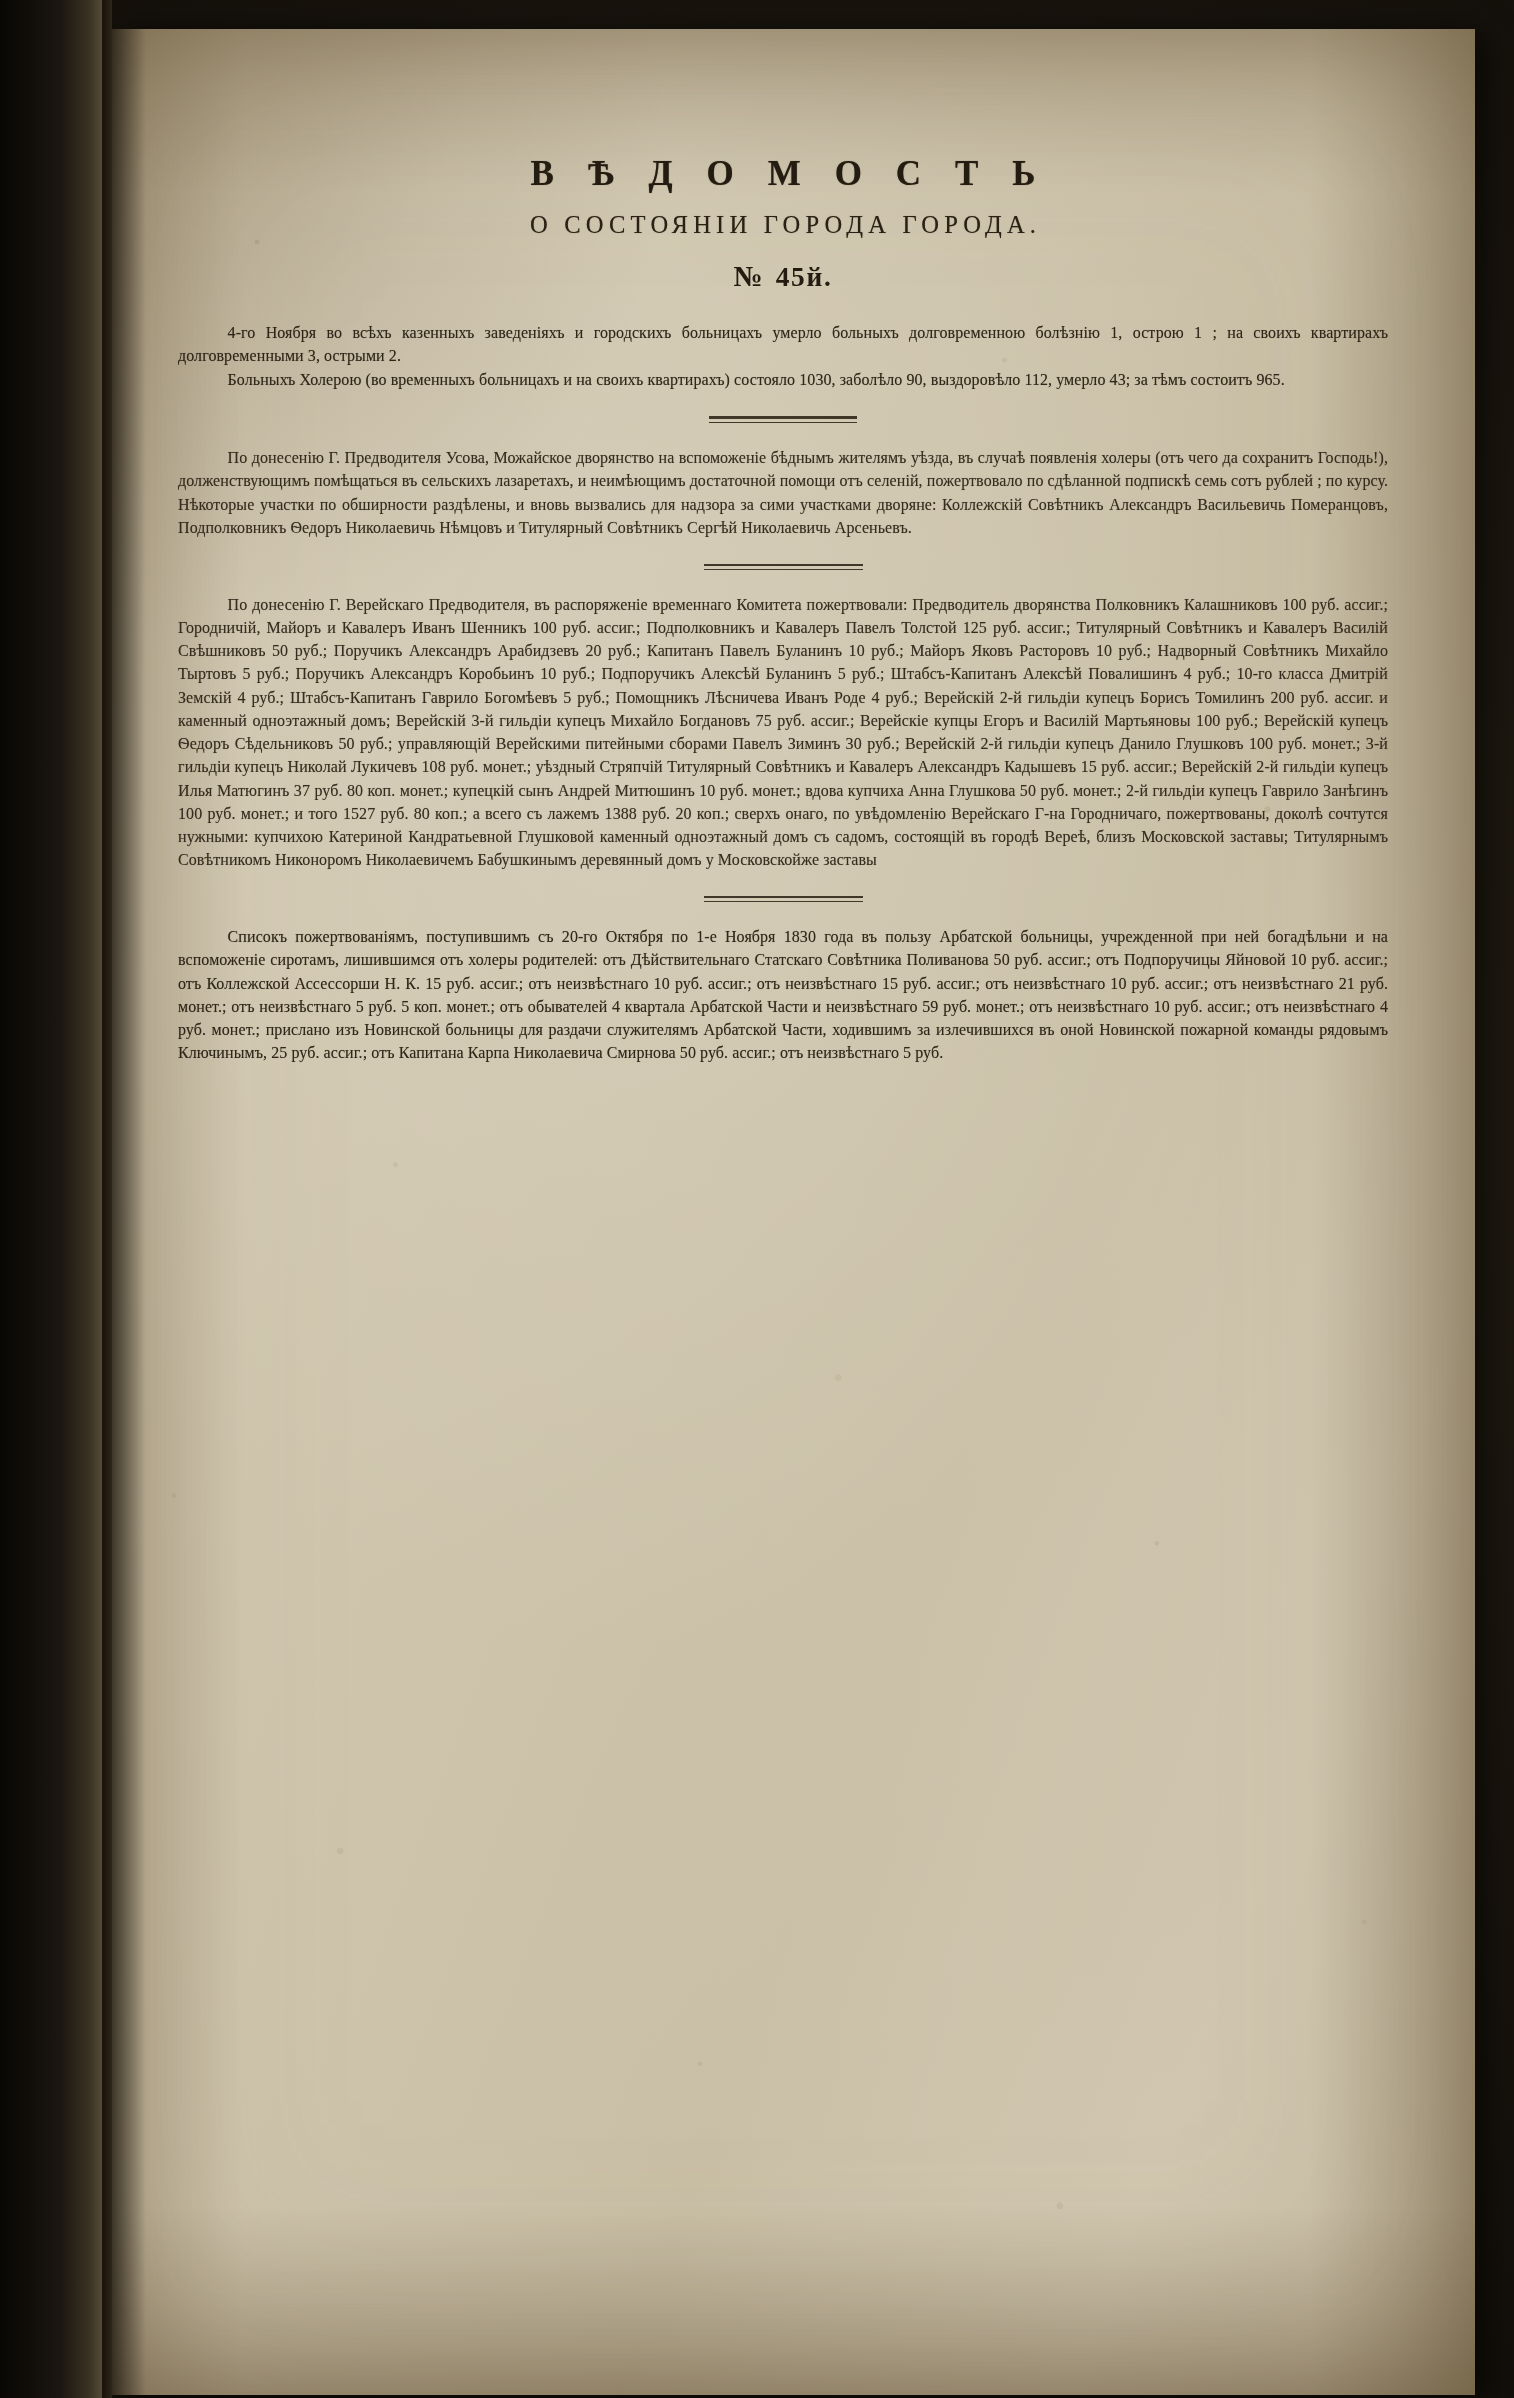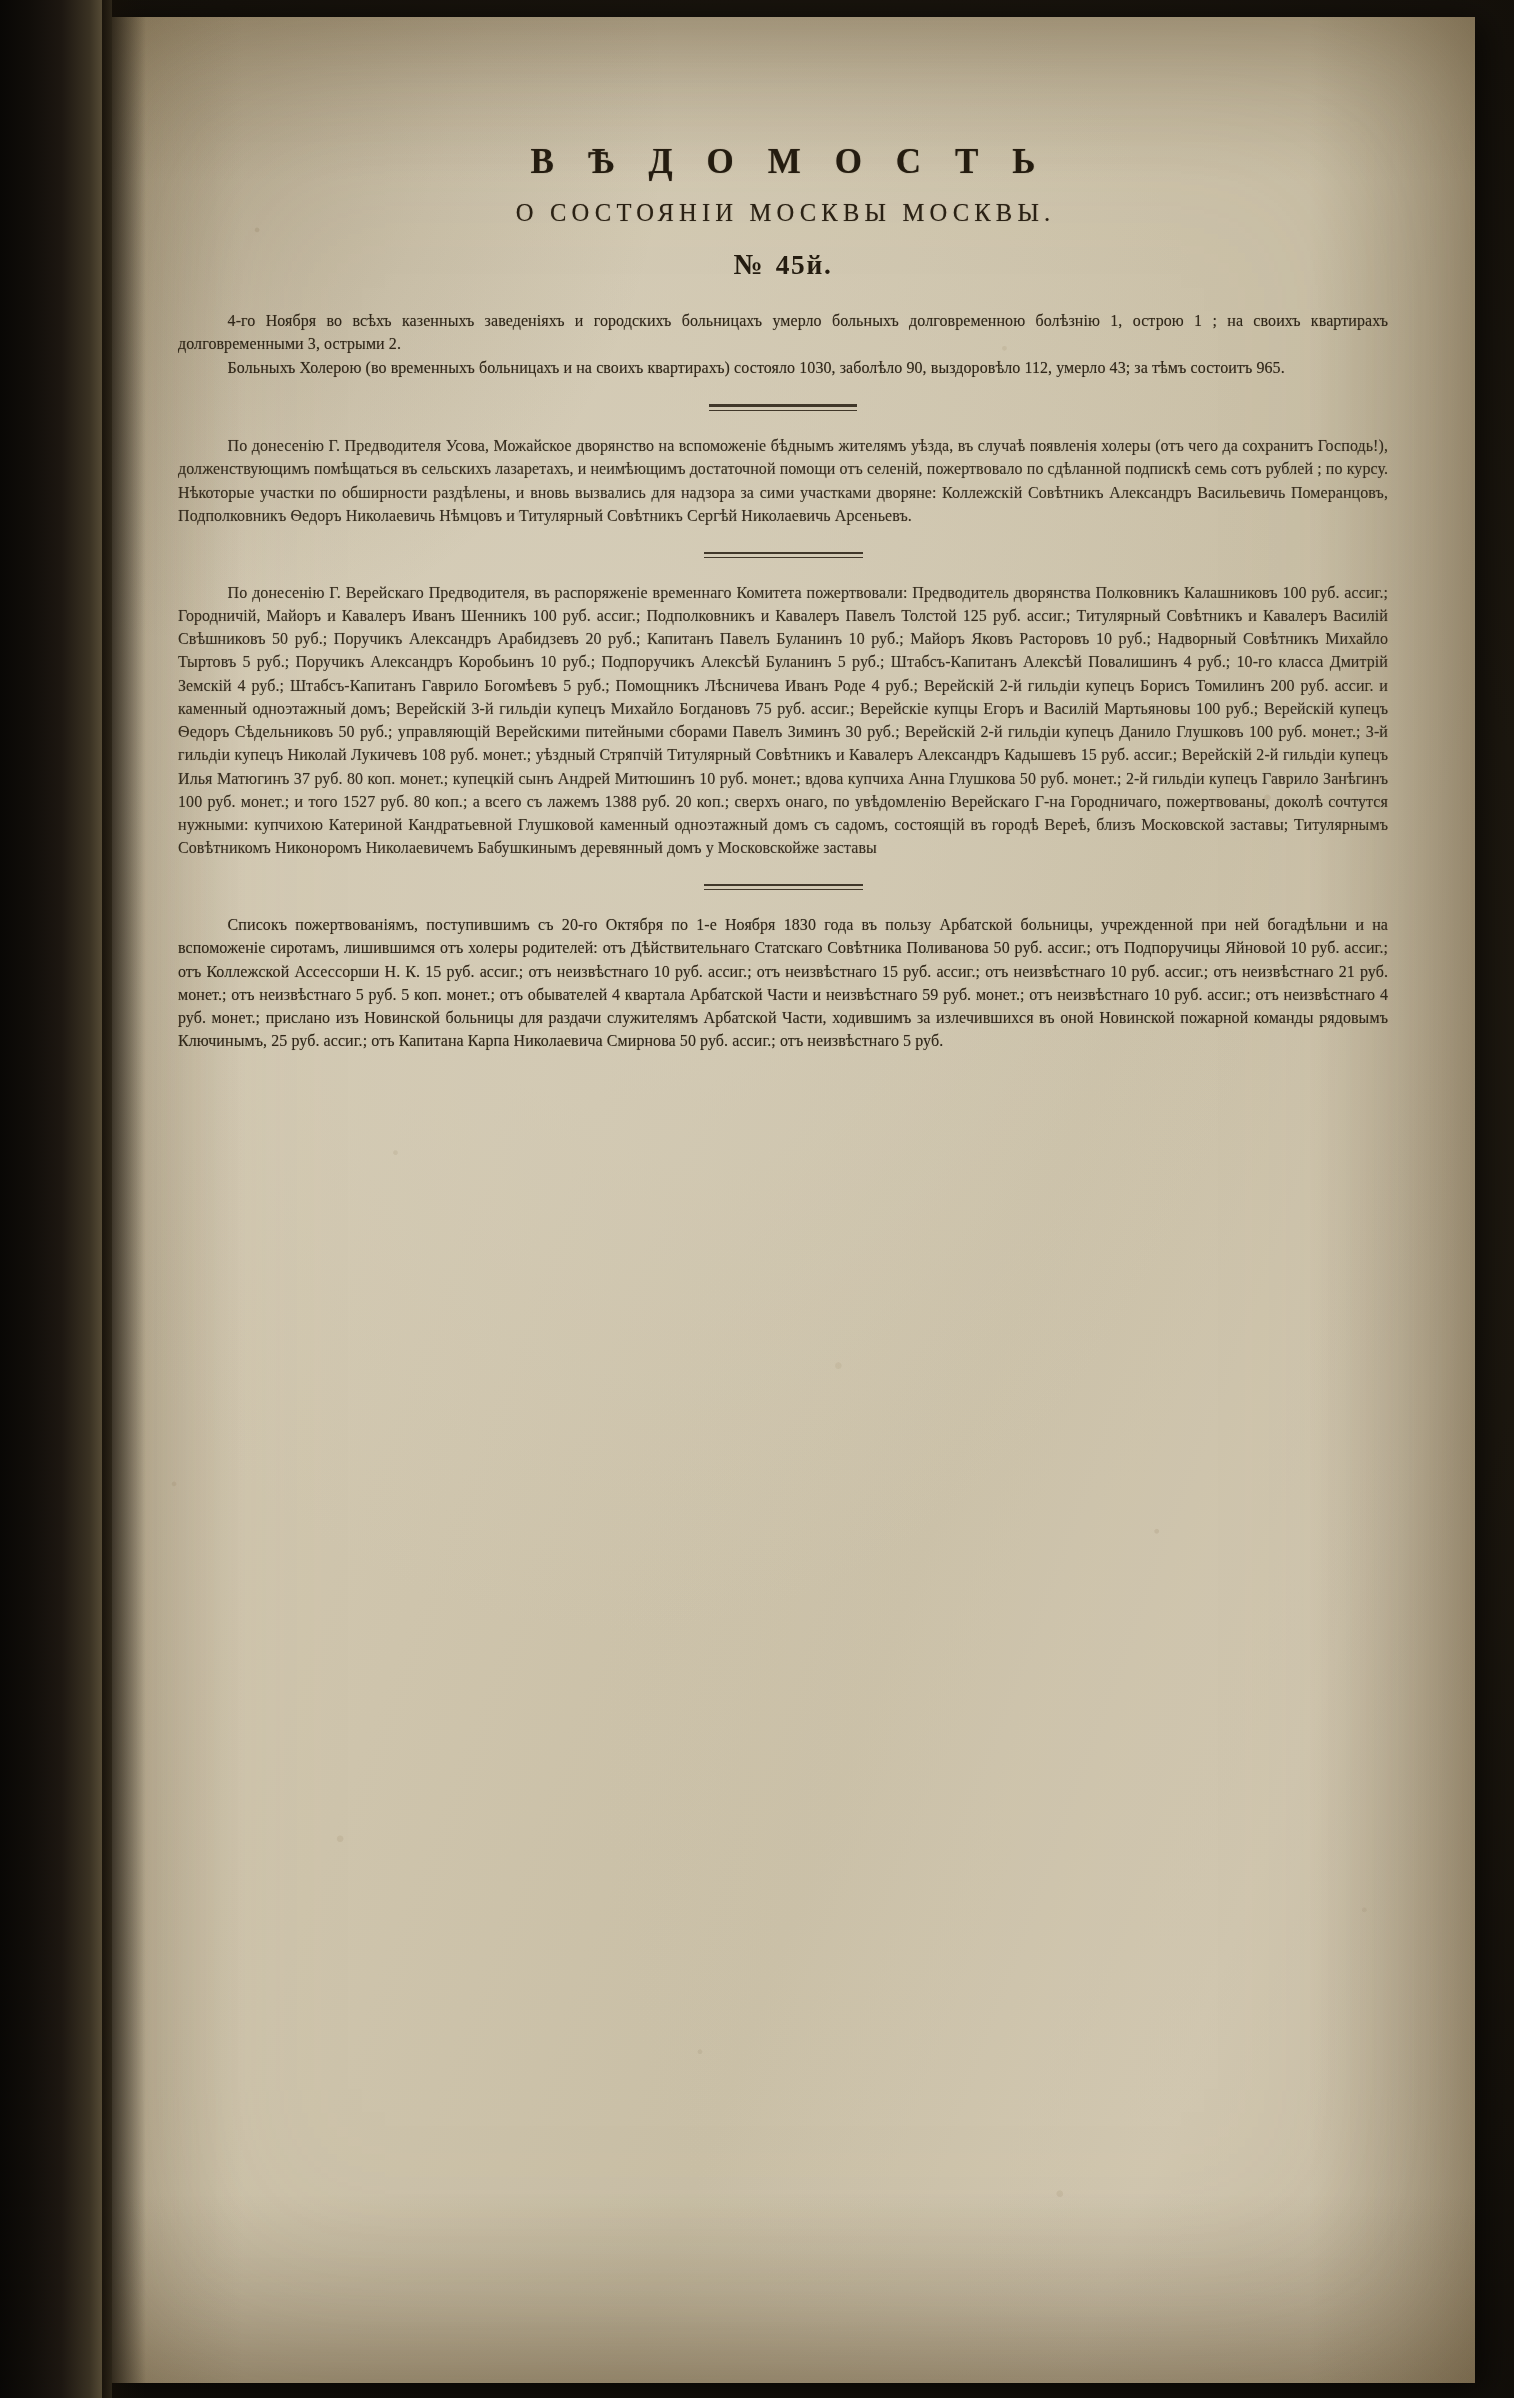--- a/index.html
+++ b/index.html
@@ -29,21 +29,21 @@
   }
   .gutter-edge{
     position:absolute;left:102px;top:0;width:44px;height:100%;
     background:linear-gradient(to right, rgba(20,15,8,.92), rgba(20,15,8,0));
     z-index:7;pointer-events:none;
   }
 
   
   .page{
     position:absolute;
-    left:91px;top:17px;
+    left:91px;top:29px;
     width:1384px;height:2366px;
     background:#cdc3ac;
     background-image:
       radial-gradient(ellipse 70% 55% at 38% 30%, rgba(214,206,186,.85) 0%, rgba(214,206,186,0) 70%),
       radial-gradient(ellipse 60% 50% at 78% 72%, rgba(206,196,173,.7) 0%, rgba(206,196,173,0) 70%),
       linear-gradient(110deg, #c6bba3 0%, #d3c9b2 18%, #cec4ac 40%, #c9bfa6 62%, #d2c8b1 82%, #c3b89f 100%);
     box-shadow:
       inset 0 0 104px rgba(120,102,72,.55),
       inset 0 0 246px rgba(140,120,86,.28),
       5.7px 5.7px 32px rgba(0,0,0,.66);
@@ -166,21 +166,21 @@
 
 <div class="scan">
   <div class="mount"></div>
 
   <div class="page">
     <div class="content">
 
       <div class="title-block">
         <h1 class="doc-title">В Ѣ Д О М О С Т Ь</h1>
 
-        <h2 class="doc-subtitle">О СОСТОЯНІИ МОСКВЫ МОСКВЫ.</h2>
+        <h2 class="doc-subtitle">О СОСТОЯНІИ ГОРОДА ГОРОДА.</h2>
 
         <div class="doc-number">
           <span class="no-sign">№</span><span>45й.</span>
         </div>
 
       </div>
 
       <div class="stats">
         <p class="body ink-var-a">4-го Ноября во всѣхъ казенныхъ заведеніяхъ и городскихъ больницахъ умерло больныхъ долговременною болѣзнію 1, острою 1 ; на своихъ квартирахъ долговременными 3, острыми 2.</p>
 

